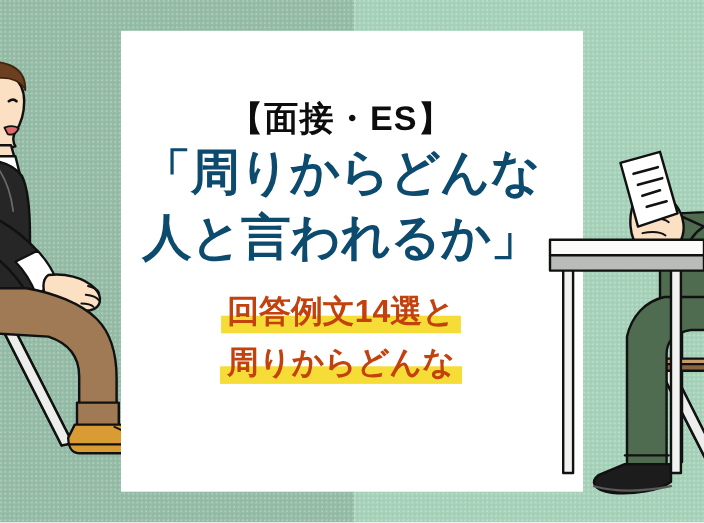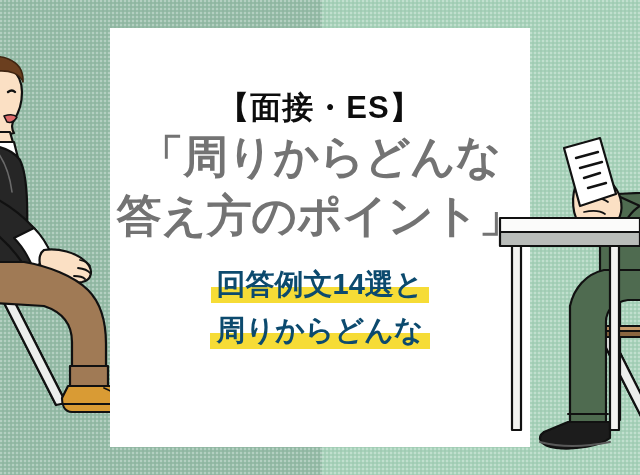--- a/index.html
+++ b/index.html
@@ -58,21 +58,21 @@
     pointer-events: none;
   }
   .art.under { z-index: 2; }
   .card      { z-index: 3; }
   .art.over  { z-index: 4; }
   .text-block{ z-index: 6; }
 
   
   .text-block {
     position: absolute;
-    left: 110px;
+    left: 100px;
     top: 28px;
     width: 420px;
     height: 419px;
     display: flex;
     flex-direction: column;
     align-items: center;
     justify-content: flex-start;
     padding-top: 62px;
     box-sizing: border-box;
   }
@@ -80,39 +80,39 @@
     font-size: 31px;
     font-weight: bold;
     color: #0d0d0d;
     letter-spacing: 1px;
     line-height: 1.15;
     white-space: nowrap;
   }
   .headline {
     font-size: 45px;
     font-weight: bold;
-    color: #737373;
+    color: #0c4a6e;
     line-height: 1.22;
     letter-spacing: -0.5px;
     text-align: center;
     margin-top: 4px;
     white-space: nowrap;
   }
   .sub-wrap {
     margin-top: 26px;
     display: flex;
     flex-direction: column;
     align-items: center;
     gap: 14px;
   }
   .sub-line {
     position: relative;
     font-size: 29px;
     font-weight: bold;
-    color: #0c4a6e;
+    color: #c2410c;
     line-height: 1.1;
     letter-spacing: 0px;
     white-space: nowrap;
     padding: 0 6px;
   }
   .sub-line .hl {
     position: absolute;
     left: 0;
     right: 0;
     bottom: -2px;
@@ -277,21 +277,21 @@
       </g>
     </g>
   </svg>
 
   <div class="text-block">
 
     <div class="kicker">【面接・ES】</div>
 
     <div class="headline">「周りからどんな</div>
 
-    <div class="headline">答え方のポイント」</div>
+    <div class="headline">人と言われるか」</div>
 
     <div class="sub-wrap">
       <div class="sub-line">
         <span class="hl"></span>
         <span>回答例文14選と</span>
       </div>
       <div class="sub-line">
         <span class="hl"></span>
         <span>周りからどんな</span>
       </div>

